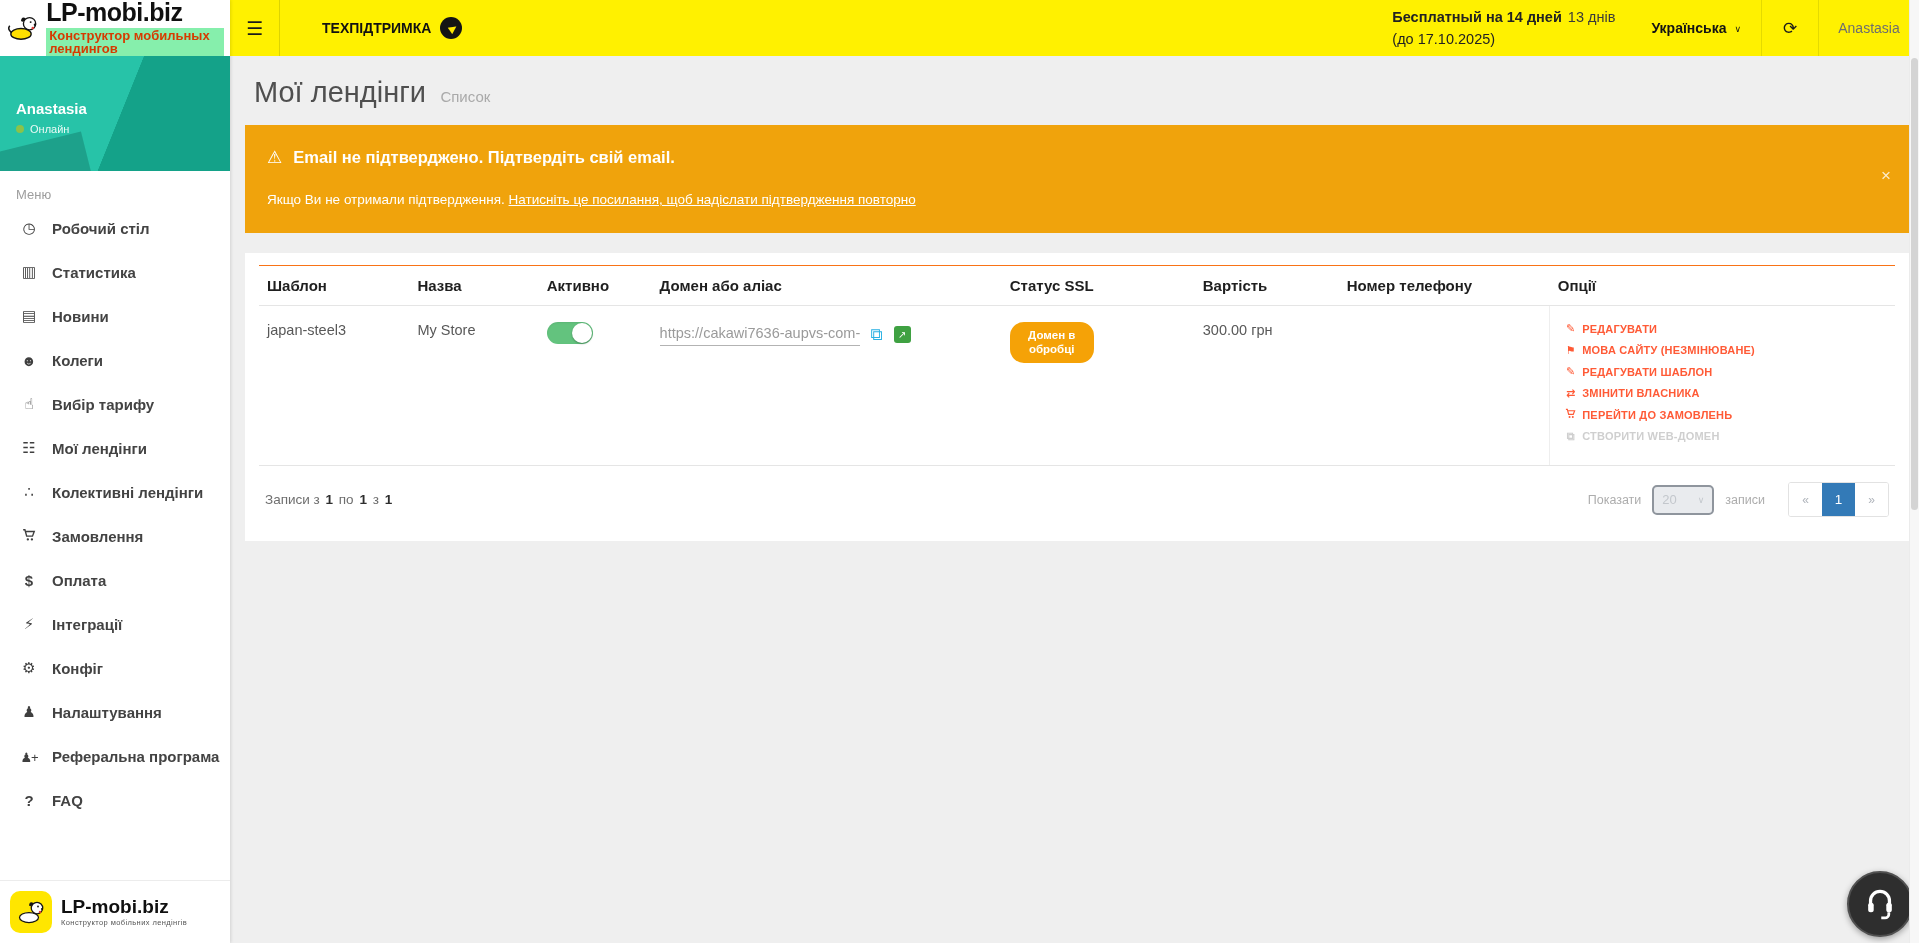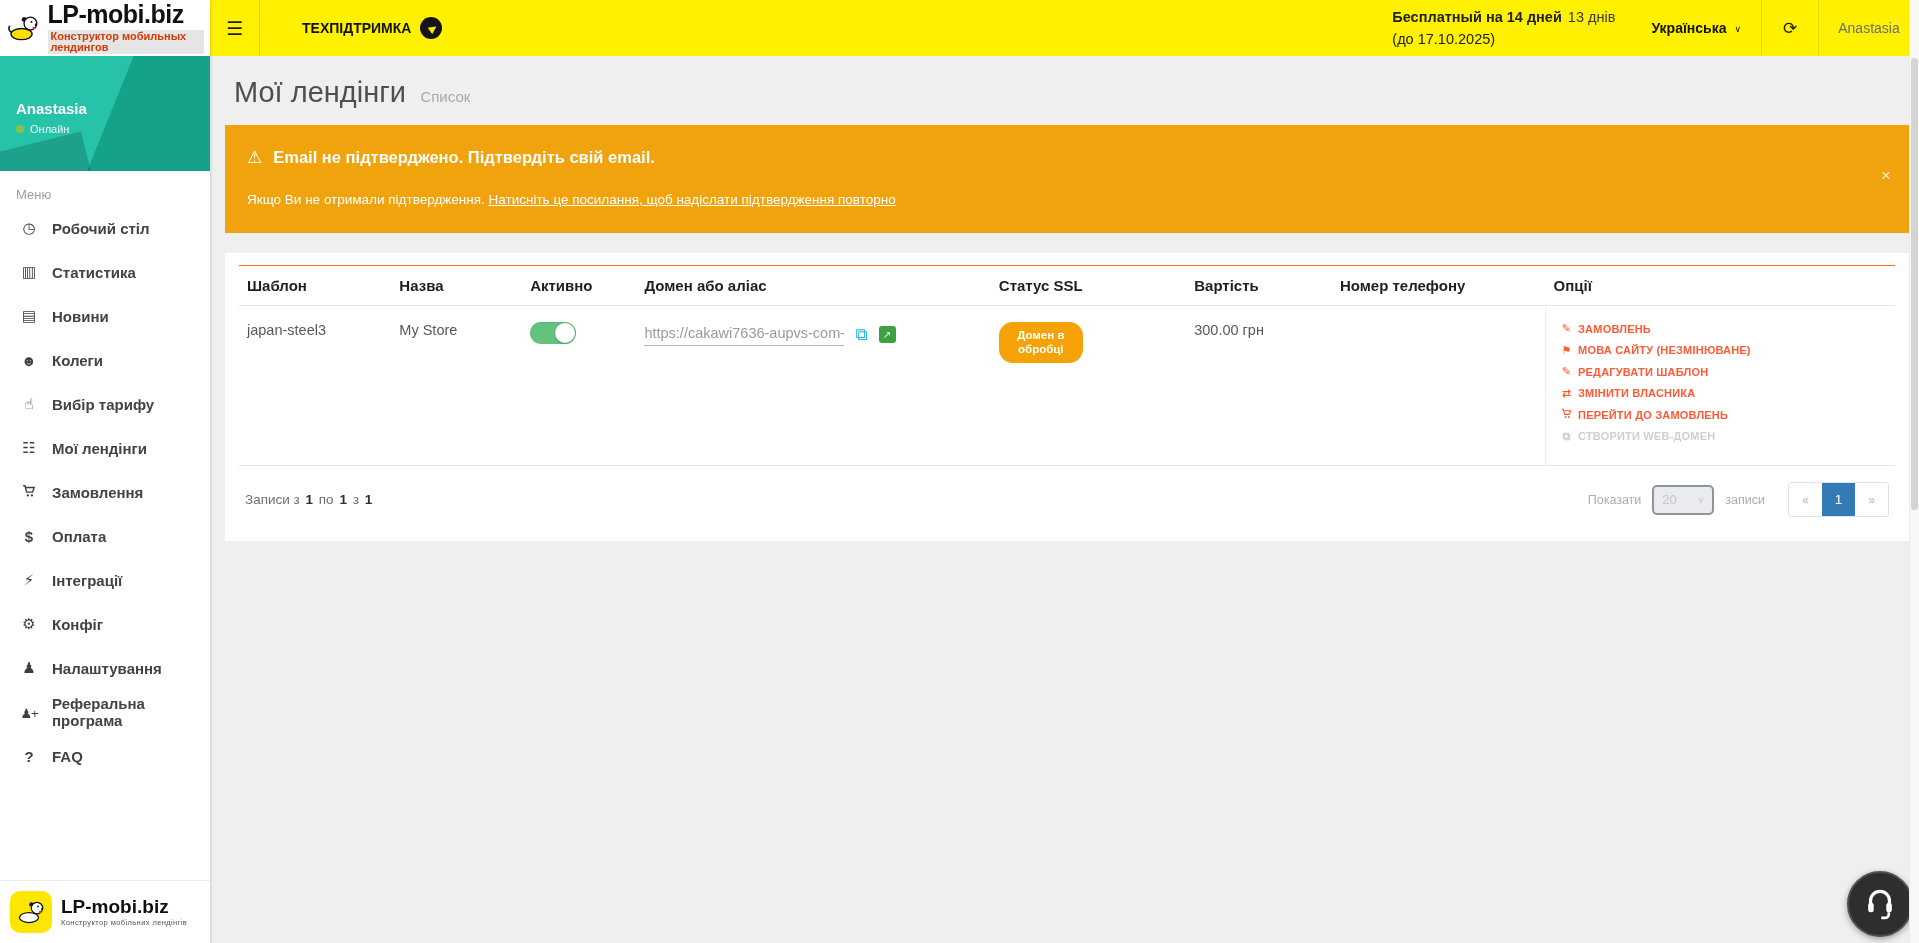--- a/index.html
+++ b/index.html
@@ -1,25 +1,25 @@
 <!DOCTYPE html>
 <html><head>
 <meta charset="utf-8">
 <style>
   html,body{margin:0;padding:0;}
   body{width:1919px;height:943px;overflow:hidden;background:#efefef;
        font-family:"Liberation Sans","DejaVu Sans",sans-serif;color:#444;}
   .app{display:flex;width:100%;height:100%;}
 
   
-  .left{width:210px;flex:none;background:#fff;display:flex;flex-direction:column;box-shadow:1px 0 3px rgba(0,0,0,.12);z-index:3;}
+  .left{width:230px;flex:none;background:#fff;display:flex;flex-direction:column;box-shadow:1px 0 3px rgba(0,0,0,.12);z-index:3;}
   .brand-top{height:56px;display:flex;align-items:center;gap:6px;padding:0 6px;background:#fff;}
   .brand-txt{display:flex;flex-direction:column;line-height:1;}
   .brand-name{font-size:25px;font-weight:bold;color:#101010;letter-spacing:-0.5px;}
-  .brand-sub{margin-top:3px;background:#e5e5e5;color:#d63a00;font-size:11px;font-weight:bold;padding:1px 3px;align-self:flex-start;}
+  .brand-sub{margin-top:3px;background:#86efac;color:#d63a00;font-size:13px;font-weight:bold;padding:1px 3px;align-self:flex-start;}
   .side-user{height:115px;background:linear-gradient(112deg,#27c3a8 52%,#14a289 52.2%);position:relative;color:#fff;padding:44px 0 0 16px;box-sizing:border-box;overflow:hidden;}
   .side-user::after{content:"";position:absolute;left:-30px;bottom:-34px;width:120px;height:60px;background:rgba(0,60,50,.25);transform:rotate(-14deg);}
   .su-name{font-size:15px;font-weight:bold;position:relative;z-index:1;}
   .su-status{margin-top:6px;font-size:11px;color:#eafaf5;display:flex;align-items:center;gap:6px;position:relative;z-index:1;}
   .dot{width:8px;height:8px;border-radius:50%;background:#8bc34a;display:inline-block;}
   .menu{flex:1;padding-top:16px;overflow:hidden;}
   .menu-label{color:#9e9e9e;font-size:13px;padding:0 0 4px 16px;}
   .mi{display:flex;align-items:center;gap:13px;height:44px;padding-left:19px;color:#434343;font-size:15px;font-weight:bold;cursor:pointer;}
   .ico{width:20px;flex:none;text-align:center;font-size:15px;color:#3f3f3f;font-weight:normal;}
   .gi-dash::before{content:"◷";}
@@ -168,20 +168,24 @@
         <span class="ico gi-users"></span>
         <span>Колеги</span>
       </div>
       <div class="mi">
         <span class="ico gi-hand"></span>
         <span>Вибір тарифу</span>
       </div>
       <div class="mi">
         <span class="ico gi-stack"></span>
         <span>Мої лендінги</span>
+      </div>
+      <div class="mi">
+        <span class="ico gi-share"></span>
+        <span>Колективні лендінги</span>
       </div>
       <div class="mi">
         <span class="ico">
           <svg viewBox="0 0 24 24" width="14" height="14">
               <path d="M2 3h3l3 11h10l3-8H7" fill="none" stroke="#3f3f3f" stroke-width="2.4"></path>
               <circle cx="10" cy="19.5" r="2" fill="#3f3f3f"></circle>
               <circle cx="17" cy="19.5" r="2" fill="#3f3f3f"></circle>
             </svg>
         </span>
         <span>Замовлення</span>
@@ -318,21 +322,21 @@
                 </div>
               </td>
               <td>
                 <span class="badge">Домен в обробці</span>
               </td>
               <td>300.00 грн</td>
               <td></td>
               <td class="opts">
                 <a class="opt">
                   <span class="oi oi-edit"></span>
-                  <span>ЗАМОВЛЕНЬ</span>
+                  <span>РЕДАГУВАТИ</span>
                 </a>
                 <a class="opt">
                   <span class="oi oi-lang"></span>
                   <span>МОВА САЙТУ (НЕЗМІНЮВАНЕ)</span>
                 </a>
                 <a class="opt">
                   <span class="oi oi-edit"></span>
                   <span>РЕДАГУВАТИ ШАБЛОН</span>
                 </a>
                 <a class="opt">

